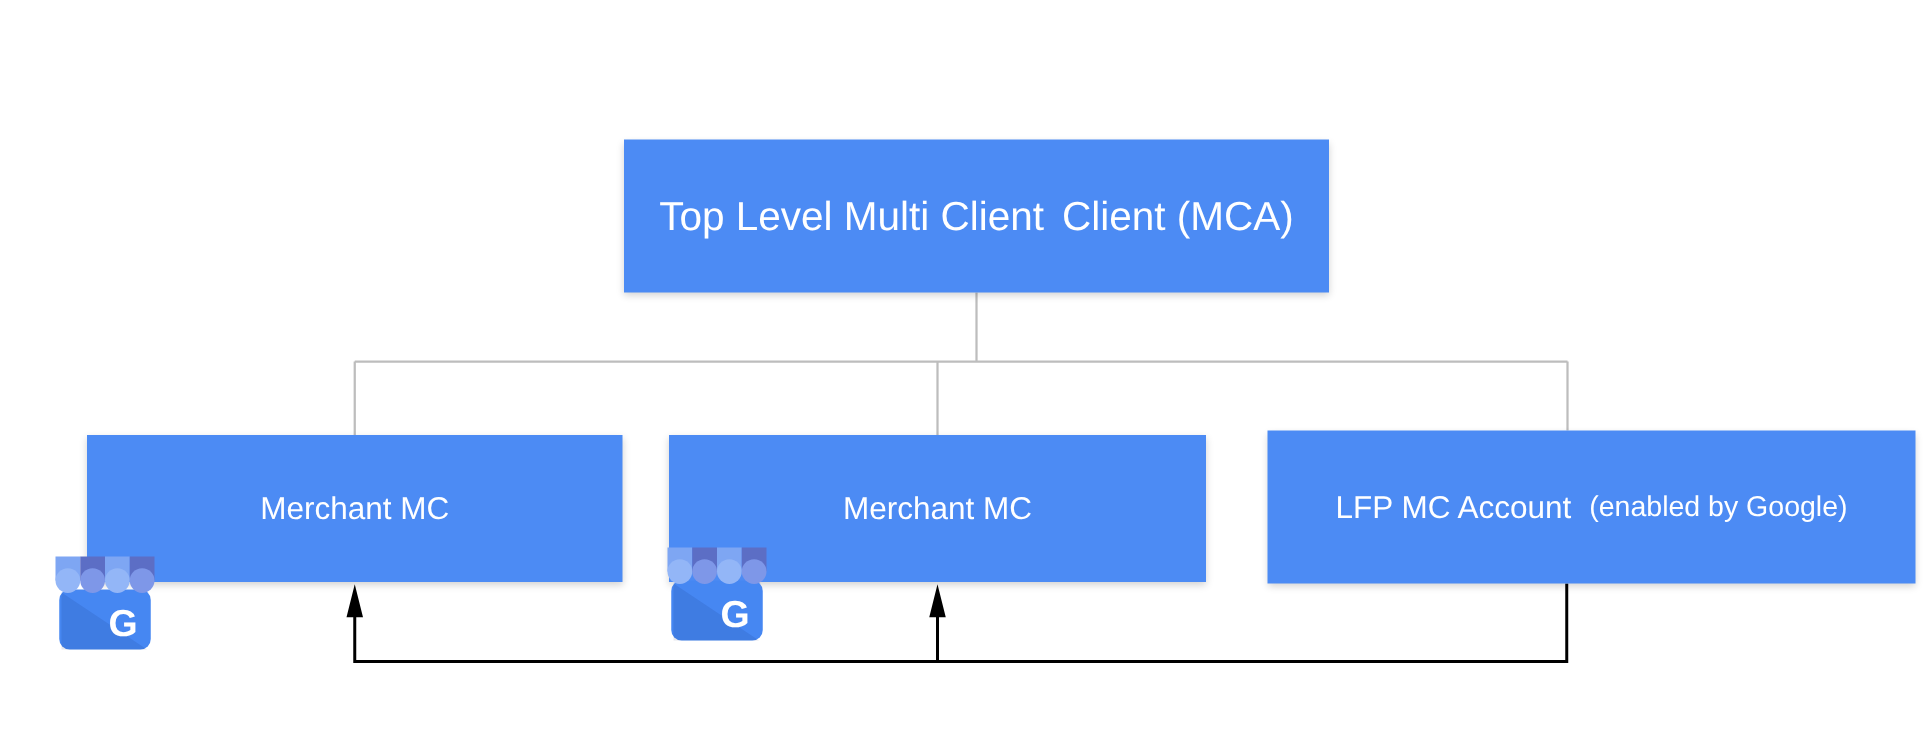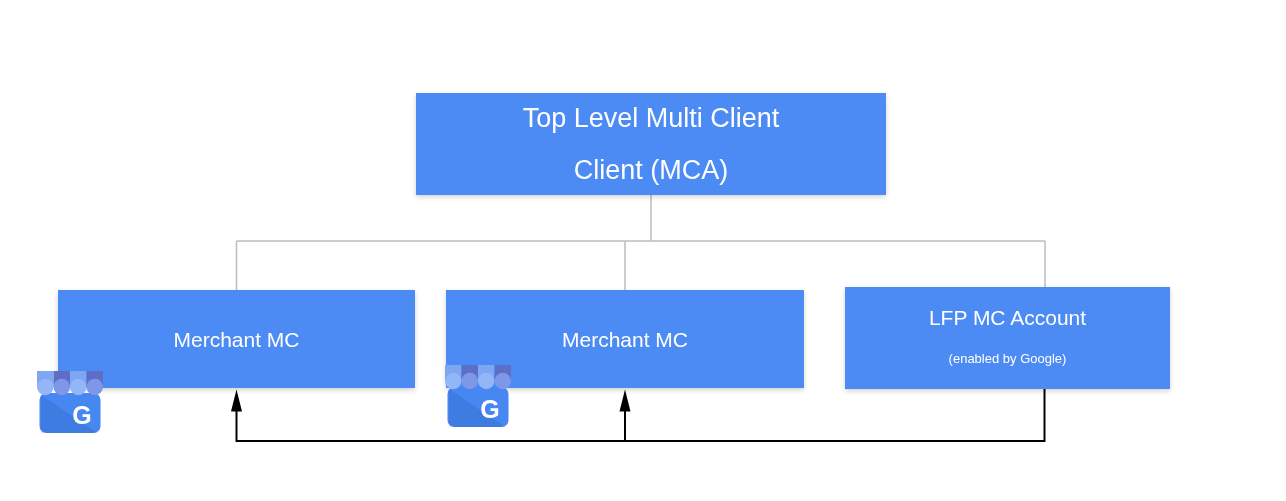--- a/index.html
+++ b/index.html
@@ -32,21 +32,21 @@
   }
   .arrow-head {
     fill: var(--arrow, #000000);
     stroke: none;
   }
   .node {
     position: absolute;
     background: var(--node-fill, #4C8BF4);
     color: var(--node-text, #ffffff);
     display: flex;
-    flex-direction: column;
+    flex-direction: row;
     align-items: center;
     justify-content: center;
     text-align: center;
     box-shadow: 0 2px 5px rgba(0,0,0,0.18);
     gap: 12px;
   }
   .node .line { white-space: nowrap; }
   .node-mca {
     left: 416px; top: 93px;
     width: 470px; height: 102px;
@@ -57,24 +57,24 @@
     width: 357px; height: 98px;
     font-size: 21px; line-height: 29px;
   }
   .node-sub2 {
     left: 446px; top: 290px;
     width: 358px; height: 98px;
     font-size: 21px; line-height: 29px;
   }
   .node-lfp {
     left: 845px; top: 287px;
-    width: 325px; height: 102px;
+    width: 432px; height: 102px;
     font-size: 21px; line-height: 29px; justify-content: center;
   }
-  .node-lfp .line-small { font-size: 13px; }
+  .node-lfp .line-small { font-size: 19px; }
   .gmb-icon {
     position: absolute;
     width: 68px; height: 68px;
   }
   .gmb-icon-1 { left: 36px; top: 369px; }
   .gmb-icon-2 { left: 444px; top: 363px; }
   .stripe-light  { fill: var(--gmb-stripe-light, #7EA6F3); }
   .stripe-dark   { fill: var(--gmb-stripe-dark, #5C6EC5); }
   .scallop-light { fill: var(--gmb-scallop-light, #93B6F7); }
   .scallop-dark  { fill: var(--gmb-scallop-dark, #7E97E8); }

